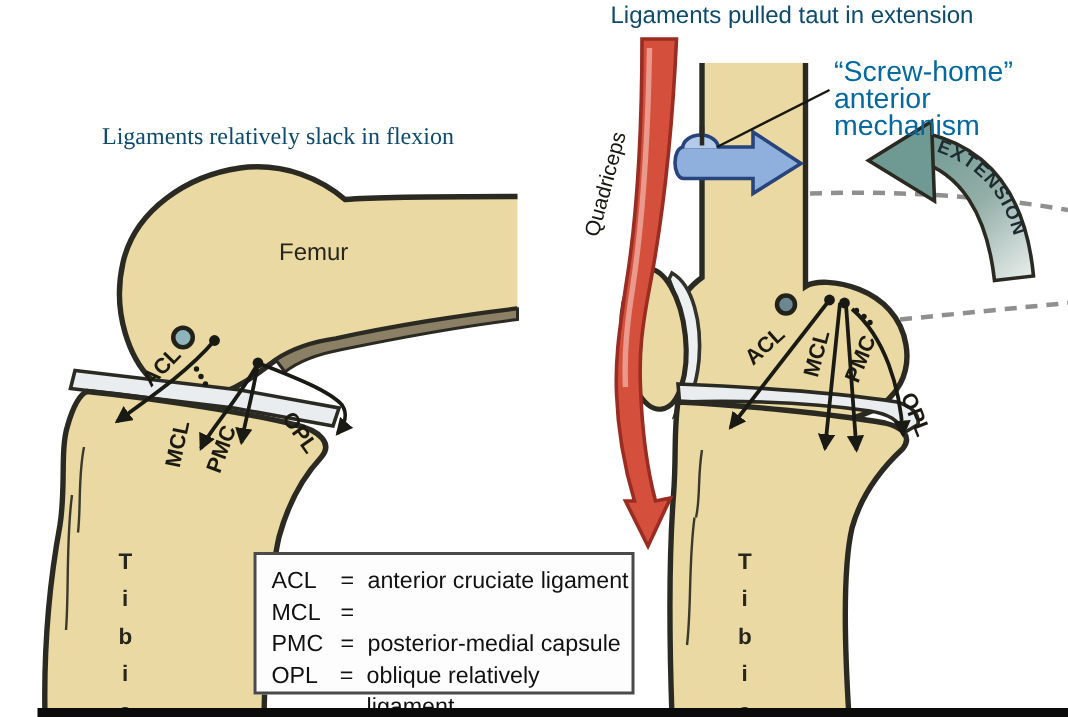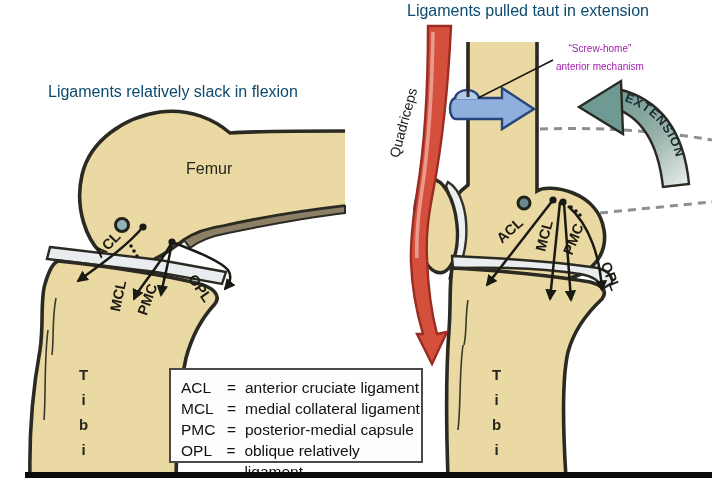--- a/index.html
+++ b/index.html
@@ -1,27 +1,27 @@
 <!DOCTYPE html>
 <html><head>
 <meta charset="utf-8">
 <style>
   html,body{margin:0;padding:0;background:#fff;}
   .canvas{position:relative;width:712px;height:478px;background:#ffffff;overflow:hidden;
           font-family:"Liberation Sans",sans-serif;}
   .title{position:absolute;color:#0c4a6e;font-size:16px;font-weight:500;white-space:nowrap;}
-  .title-left{left:48px;top:83px;}
+  .title-left{left:68px;top:83px;font-family:Liberation Serif, serif;}
   .title-right{left:407px;top:2px;}
   .bone-label{position:absolute;color:#27261c;font-size:16px;font-weight:500;text-align:center;}
   .femur-label{left:186px;top:160px;}
   .vlabel{position:absolute;writing-mode:vertical-rl;text-orientation:upright;
           font-size:15px;font-weight:600;color:#27261c;letter-spacing:8px;line-height:1;}
   .tibia-left{left:76px;top:366px;}
   .tibia-right{left:489px;top:366px;}
-  .screwhome{position:absolute;left:556px;top:40px;color:#a21caf;font-size:10px;line-height:18px;text-align:center;}
+  .screwhome{position:absolute;left:556px;top:40px;color:#0369a1;font-size:19px;line-height:18px;}
   .legend{position:absolute;left:169px;top:368px;width:254px;height:95px;background:#fdfdfd;
           border:2px solid #4a4a4a;box-sizing:border-box;padding:7px 0 0 10px;}
   .legend-row{display:flex;font-size:15.5px;color:#111;line-height:21px;}
   .legend-abbr{width:46px;}
   .legend-eq{width:18px;}
   .bottom-bar{position:absolute;left:25px;top:472px;width:687px;height:6px;background:#0b0b0b;}
   svg{position:absolute;left:0;top:0;}
   .lig-label{font:700 14.5px "Liberation Sans",sans-serif;fill:#1b1a12;}
   .quad-label{font:500 14px "Liberation Sans",sans-serif;fill:#17170f;}
   .ext-label{font:700 12.5px "Liberation Sans",sans-serif;fill:#1b2b30;letter-spacing:1px;}
@@ -129,21 +129,20 @@
 
 <div class="legend">
   <div class="legend-row">
     <span class="legend-abbr">ACL</span>
     <span class="legend-eq">=</span>
     <span class="legend-full">anterior cruciate ligament</span>
   </div>
   <div class="legend-row">
     <span class="legend-abbr">MCL</span>
     <span class="legend-eq">=</span>
-    <span class="legend-full">medial collateral ligament</span>
   </div>
   <div class="legend-row">
     <span class="legend-abbr">PMC</span>
     <span class="legend-eq">=</span>
     <span class="legend-full">posterior-medial capsule</span>
   </div>
   <div class="legend-row">
     <span class="legend-abbr">OPL</span>
     <span class="legend-eq">=</span>
     <span class="legend-full">oblique relatively ligament</span>

